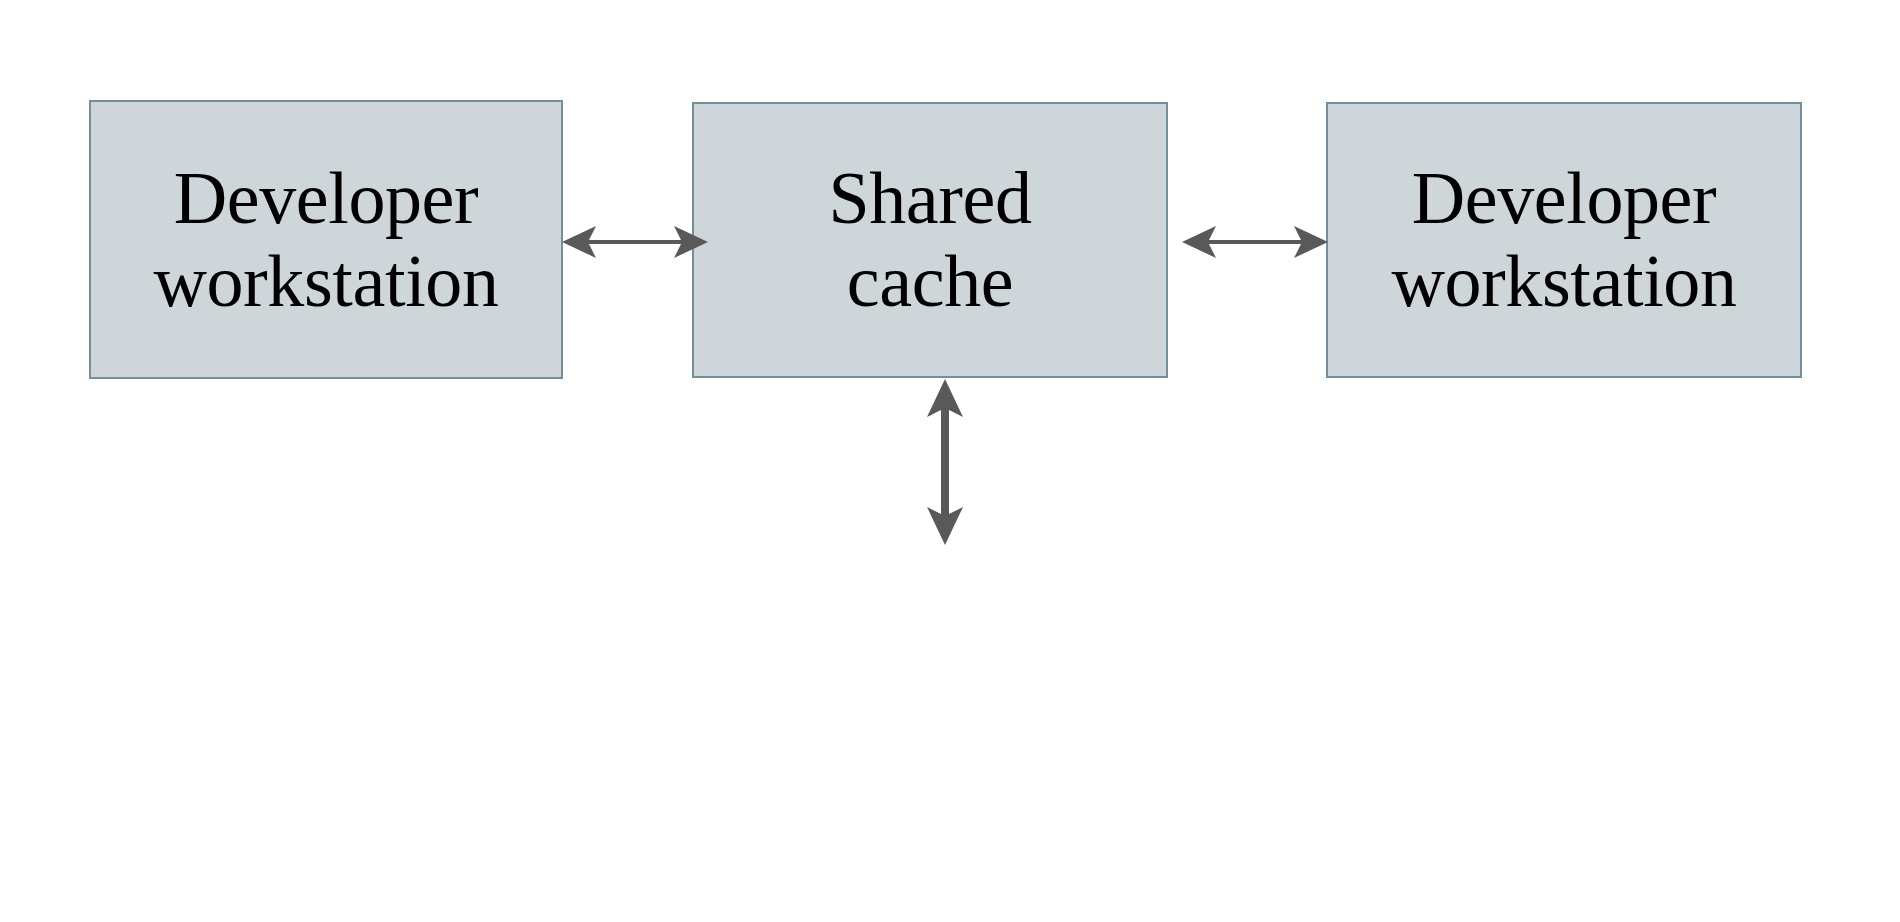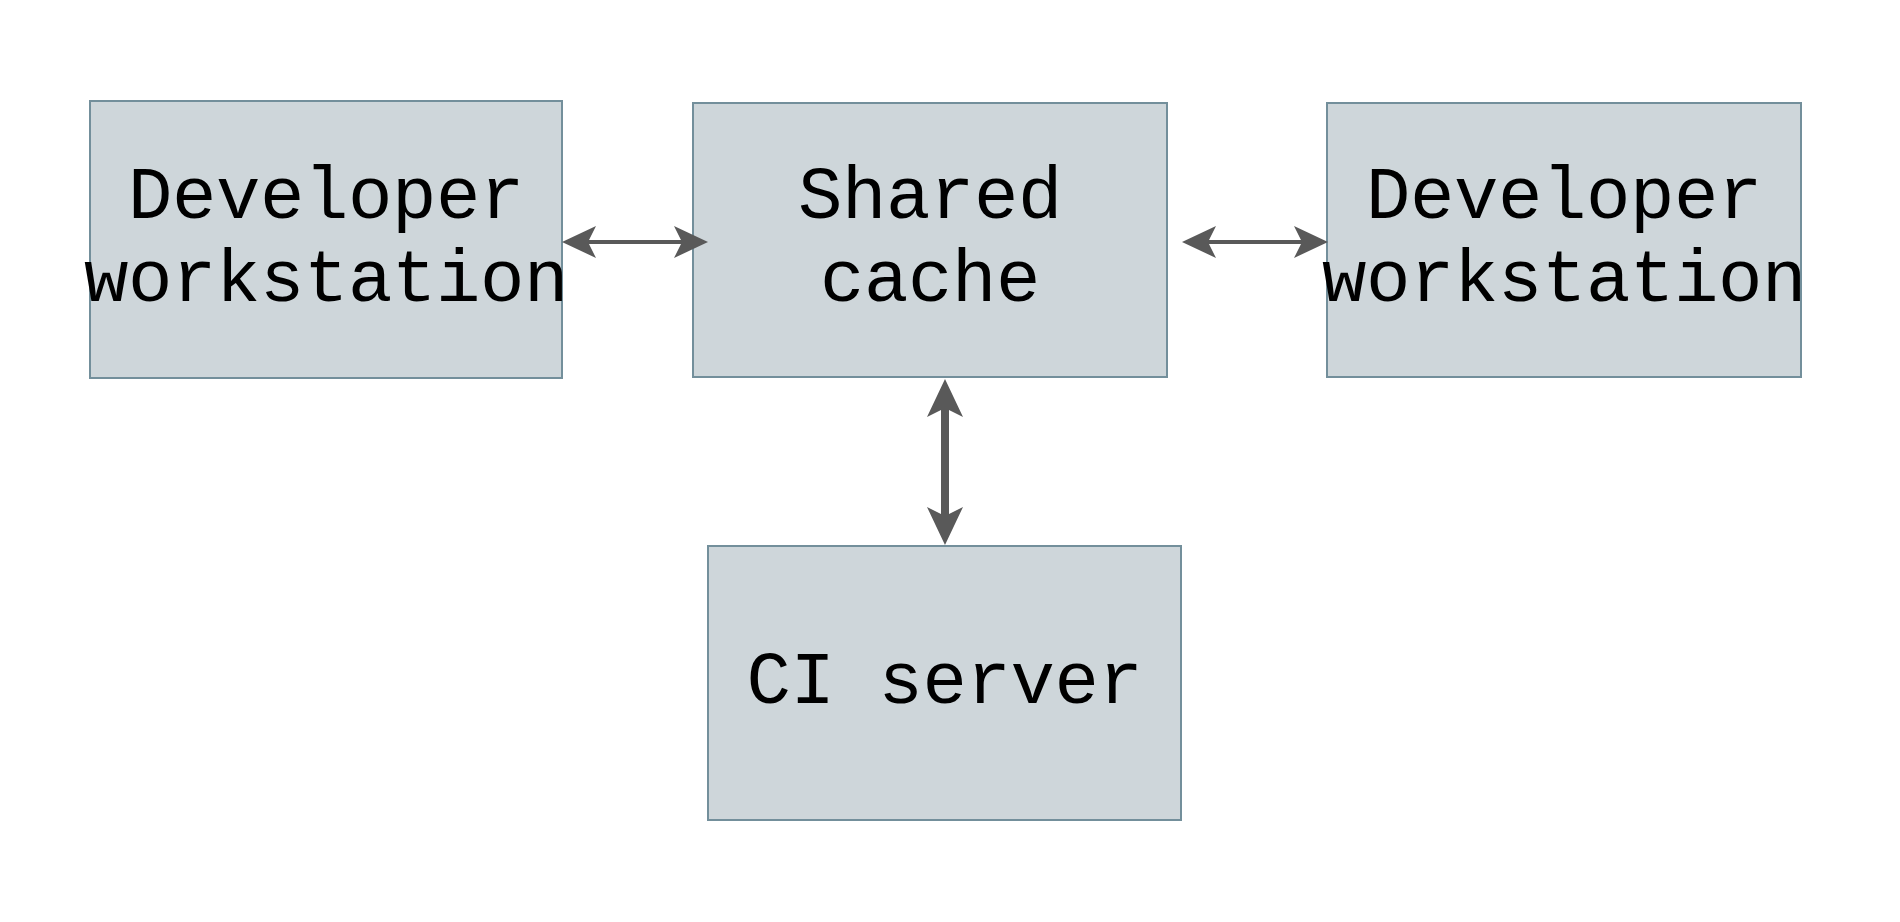--- a/index.html
+++ b/index.html
@@ -24,21 +24,21 @@
     box-sizing: border-box;
     background: #ced6da;
     border: 2px solid #738f9b;
     display: flex;
     align-items: center;
     justify-content: center;
     text-align: center;
   }
   .node-label {
     color: #000000;
-    font-family: Liberation Mono, monospace;
+    font-family: Liberation Serif, serif;
     font-size: 74px;
     font-weight: 400;
     line-height: 1.12;
     letter-spacing: -0.4px;
     white-space: pre-line;
     padding: 0 6px;
   }
   #node-dev-left  { left: 89px;   top: 100px; width: 474px; height: 279px; }
   #node-cache     { left: 692px;  top: 102px; width: 476px; height: 276px; }
   #node-dev-right { left: 1326px; top: 102px; width: 476px; height: 276px; }
@@ -65,23 +65,20 @@
   <div class="node" id="node-cache">
     <div class="node-label">Shared
 cache</div>
   </div>
 
   <div class="node" id="node-dev-right">
     <div class="node-label">Developer
 workstation</div>
   </div>
 
-  <div class="node" id="node-ci">
-    <div class="node-label">CI server</div>
-  </div>
 
   <svg class="connector" id="conn-left-cache" viewBox="0 0 158 74">
     <g fill="#595959" stroke="none">
       <path d="M 6 37 L 40 21 L 33 35 L 125 35 L 118 21 L 152 37 L 118 53 L 125 39 L 33 39 L 40 53 Z"></path>
     </g>
   </svg>
 
   <svg class="connector" id="conn-cache-right" viewBox="0 0 158 74">
     <g fill="#595959" stroke="none">
       <path d="M 6 37 L 40 21 L 33 35 L 125 35 L 118 21 L 152 37 L 118 53 L 125 39 L 33 39 L 40 53 Z"></path>

